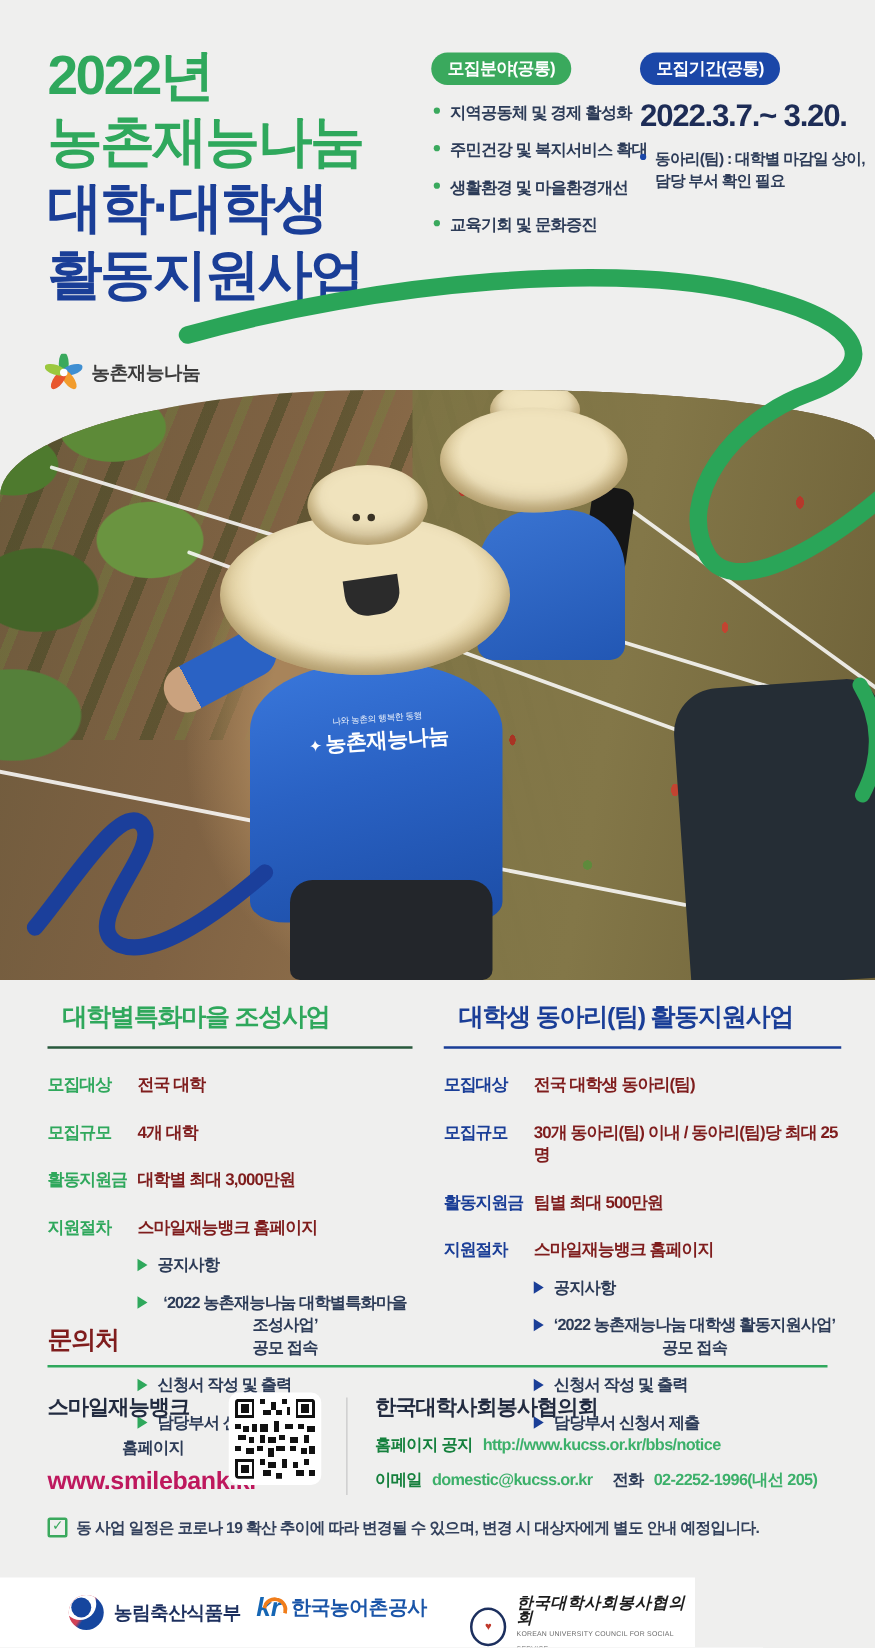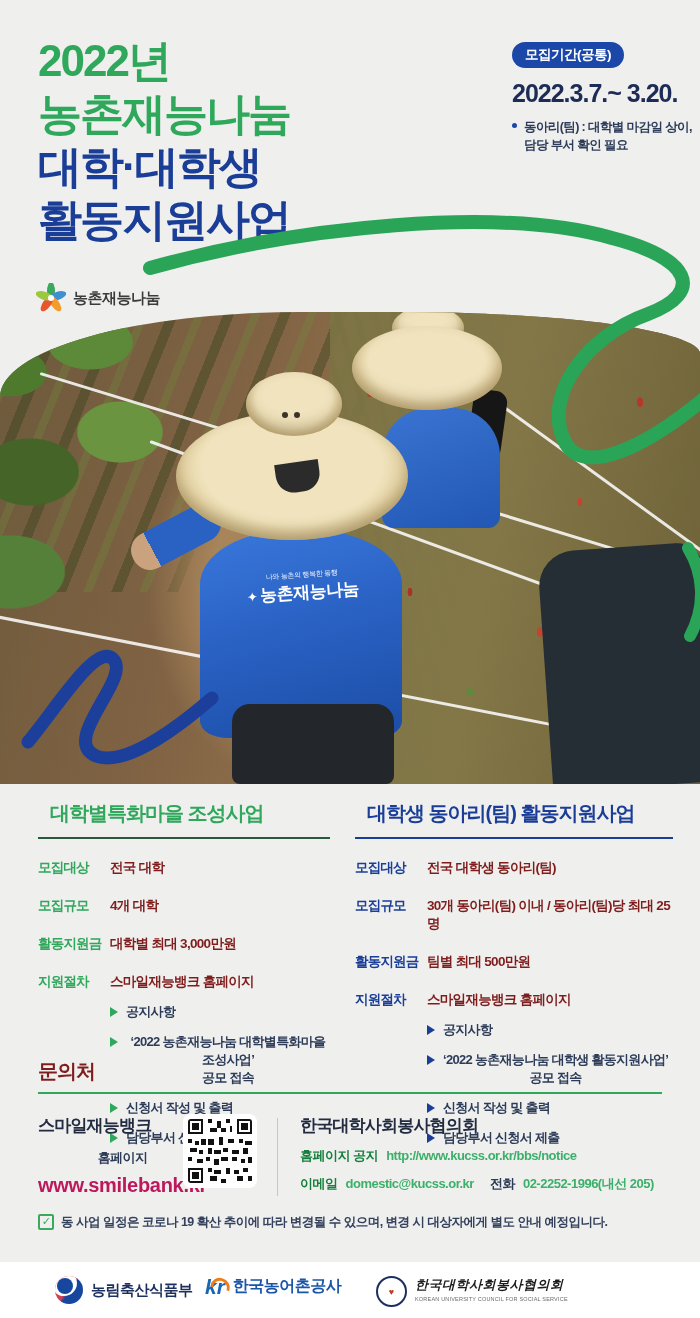--- a/index.html
+++ b/index.html
@@ -119,21 +119,21 @@
   .c-line{margin-top:10px;font-size:13px;font-weight:600;letter-spacing:-0.5px;}
   .c-line .lbl{color:#15803d;margin-right:8px;}
   .c-line .lnk{color:#3cb06a;font-weight:700;}
   .c-line .lbl2{color:#2c3b57;margin-left:16px;margin-right:8px;}
 
   
   .note{position:absolute;left:38px;top:1214px;display:flex;gap:7px;align-items:flex-start;font-size:12.5px;font-weight:600;color:#33415c;letter-spacing:-0.5px;}
   .chk{width:12px;height:12px;border:2px solid #3aa95d;border-radius:2px;color:#3aa95d;font-size:11px;line-height:11px;font-weight:800;text-align:center;flex:0 0 auto;margin-top:0px;}
 
   
-  .footer{position:absolute;left:0;top:1262px;width:700px;height:56px;background:#ffffff;}
+  .footer{position:absolute;left:0;top:1262px;width:556px;height:56px;background:#ffffff;}
   .f-org{position:absolute;display:flex;align-items:center;gap:8px;top:14px;}
   .f1{left:55px;}
   .f2{left:205px;}
   .f3{left:376px;}
   .taegeuk{width:28px;height:28px;border-radius:50%;background:linear-gradient(125deg,#d14156 46%,#16469e 54%);position:relative;overflow:hidden;}
   .taegeuk::after{content:"";position:absolute;left:-4px;top:-6px;width:26px;height:26px;border-radius:50%;background:#fff;}
   .taegeuk::before{content:"";position:absolute;left:2px;top:2px;width:16px;height:16px;border-radius:50%;background:#16469e;z-index:1;}
   .f1 .f-txt{font-size:15px;font-weight:700;color:#1c2f5e;letter-spacing:-0.5px;}
   .krlogo{font-size:21px;font-weight:800;font-style:italic;color:#1566b4;position:relative;line-height:20px;}
   .krlogo::after{content:"";position:absolute;right:-6px;top:1px;width:14px;height:8px;border:3px solid #f07d1a;border-bottom:none;border-radius:10px 10px 0 0;transform:rotate(14deg);}
@@ -162,20 +162,41 @@
         <ellipse rx="4" ry="9" fill="#3f8fd2" transform="rotate(72) translate(0,-7)"></ellipse>
         <ellipse rx="4" ry="9" fill="#f29c2c" transform="rotate(144) translate(0,-7)"></ellipse>
         <ellipse rx="4" ry="9" fill="#e8562e" transform="rotate(216) translate(0,-7)"></ellipse>
         <ellipse rx="4" ry="9" fill="#9bc83e" transform="rotate(288) translate(0,-7)"></ellipse>
         <circle r="3" fill="#fff"></circle>
       </g>
     </svg>
     <span class="b-label">농촌재능나눔</span>
   </div>
 
+  <div class="field-box">
+    <span class="badge">모집분야(공통)</span>
+    <ul class="blist">
+      <li>
+          <span class="dot dot-green"></span>
+          <span>지역공동체 및 경제 활성화</span>
+        </li>
+      <li>
+          <span class="dot dot-green"></span>
+          <span>주민건강 및 복지서비스 확대</span>
+        </li>
+      <li>
+          <span class="dot dot-green"></span>
+          <span>생활환경 및 마을환경개선</span>
+        </li>
+      <li>
+          <span class="dot dot-green"></span>
+          <span>교육기회 및 문화증진</span>
+        </li>
+    </ul>
+  </div>
 
   <div class="period-box">
     <span class="badge">모집기간(공통)</span>
     <div class="p-date">2022.3.7.~ 3.20.</div>
     <div class="p-note">
       <span class="dot dot-navy"></span>
       <span><span>동아리(팀) : 대학별 마감일 상이,</span><br>
       <span>담당 부서 확인 필요</span></span>
     </div>
   </div>

